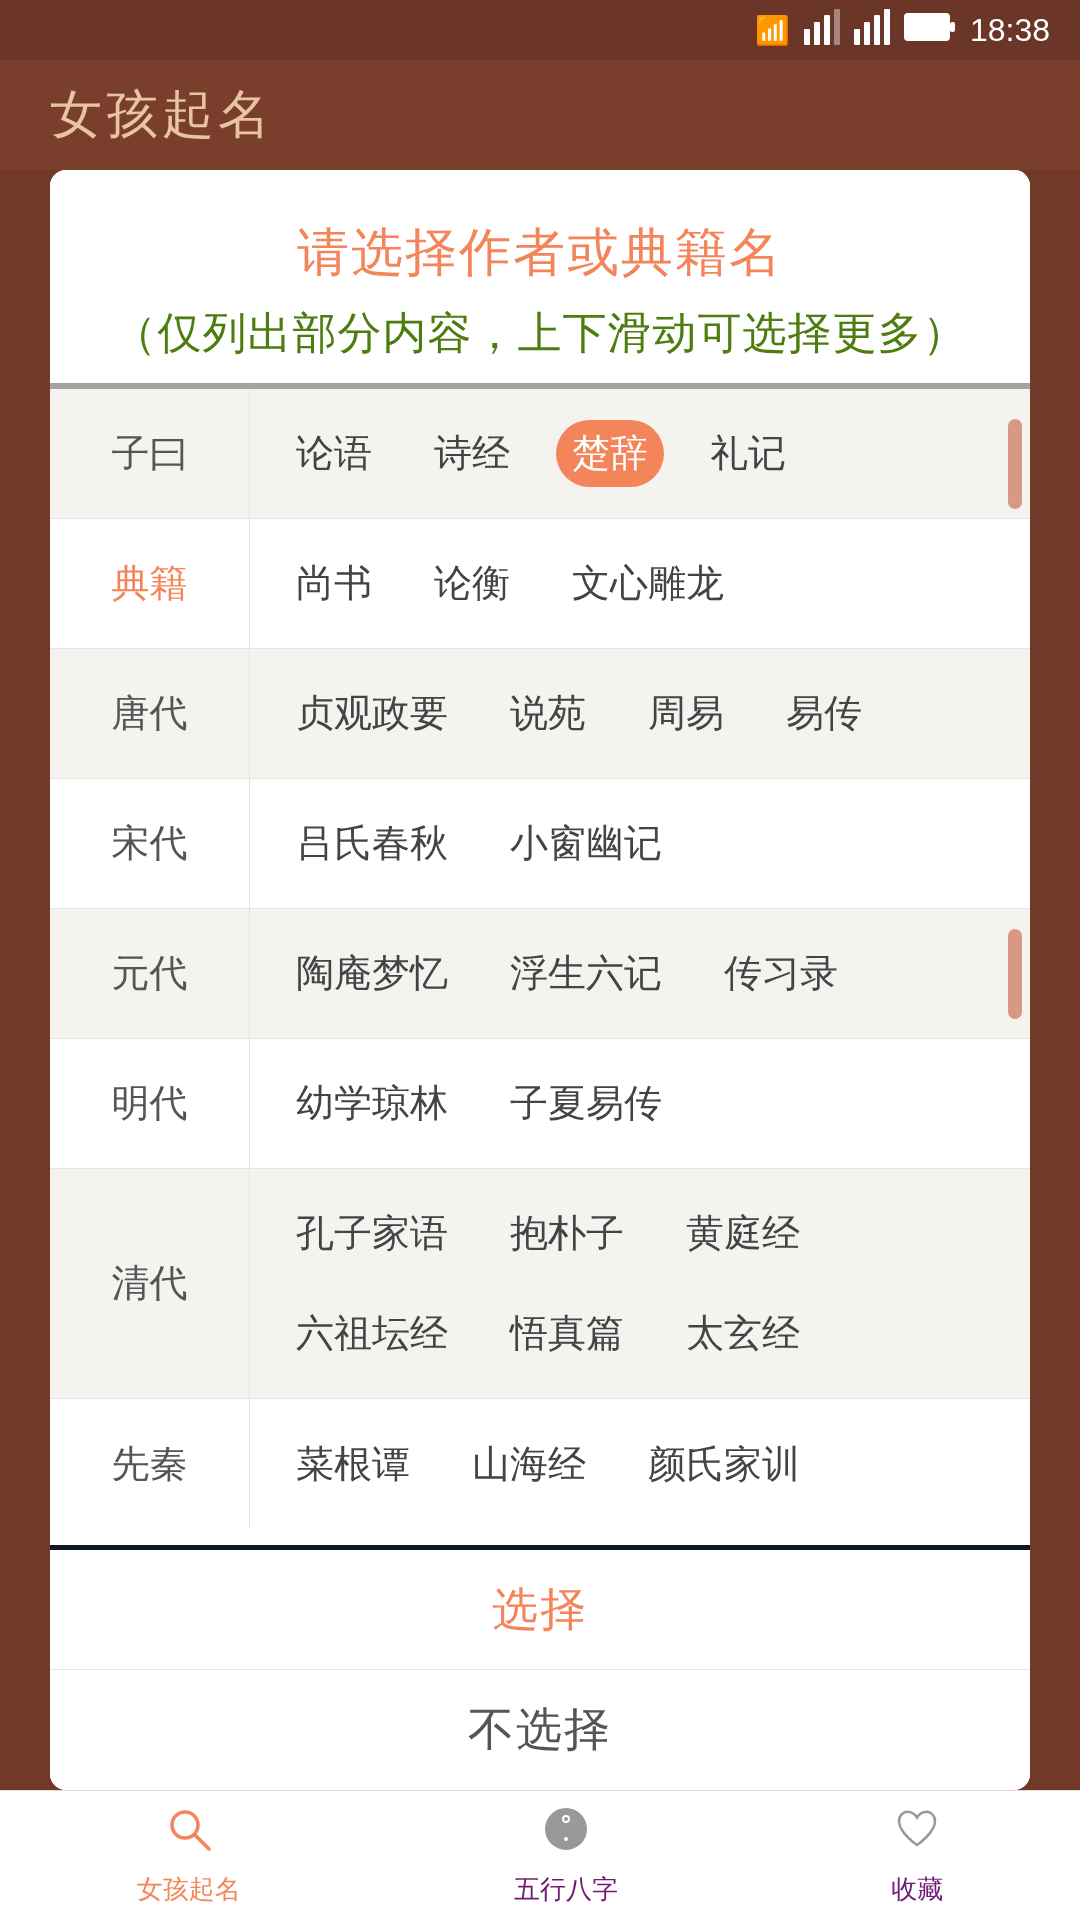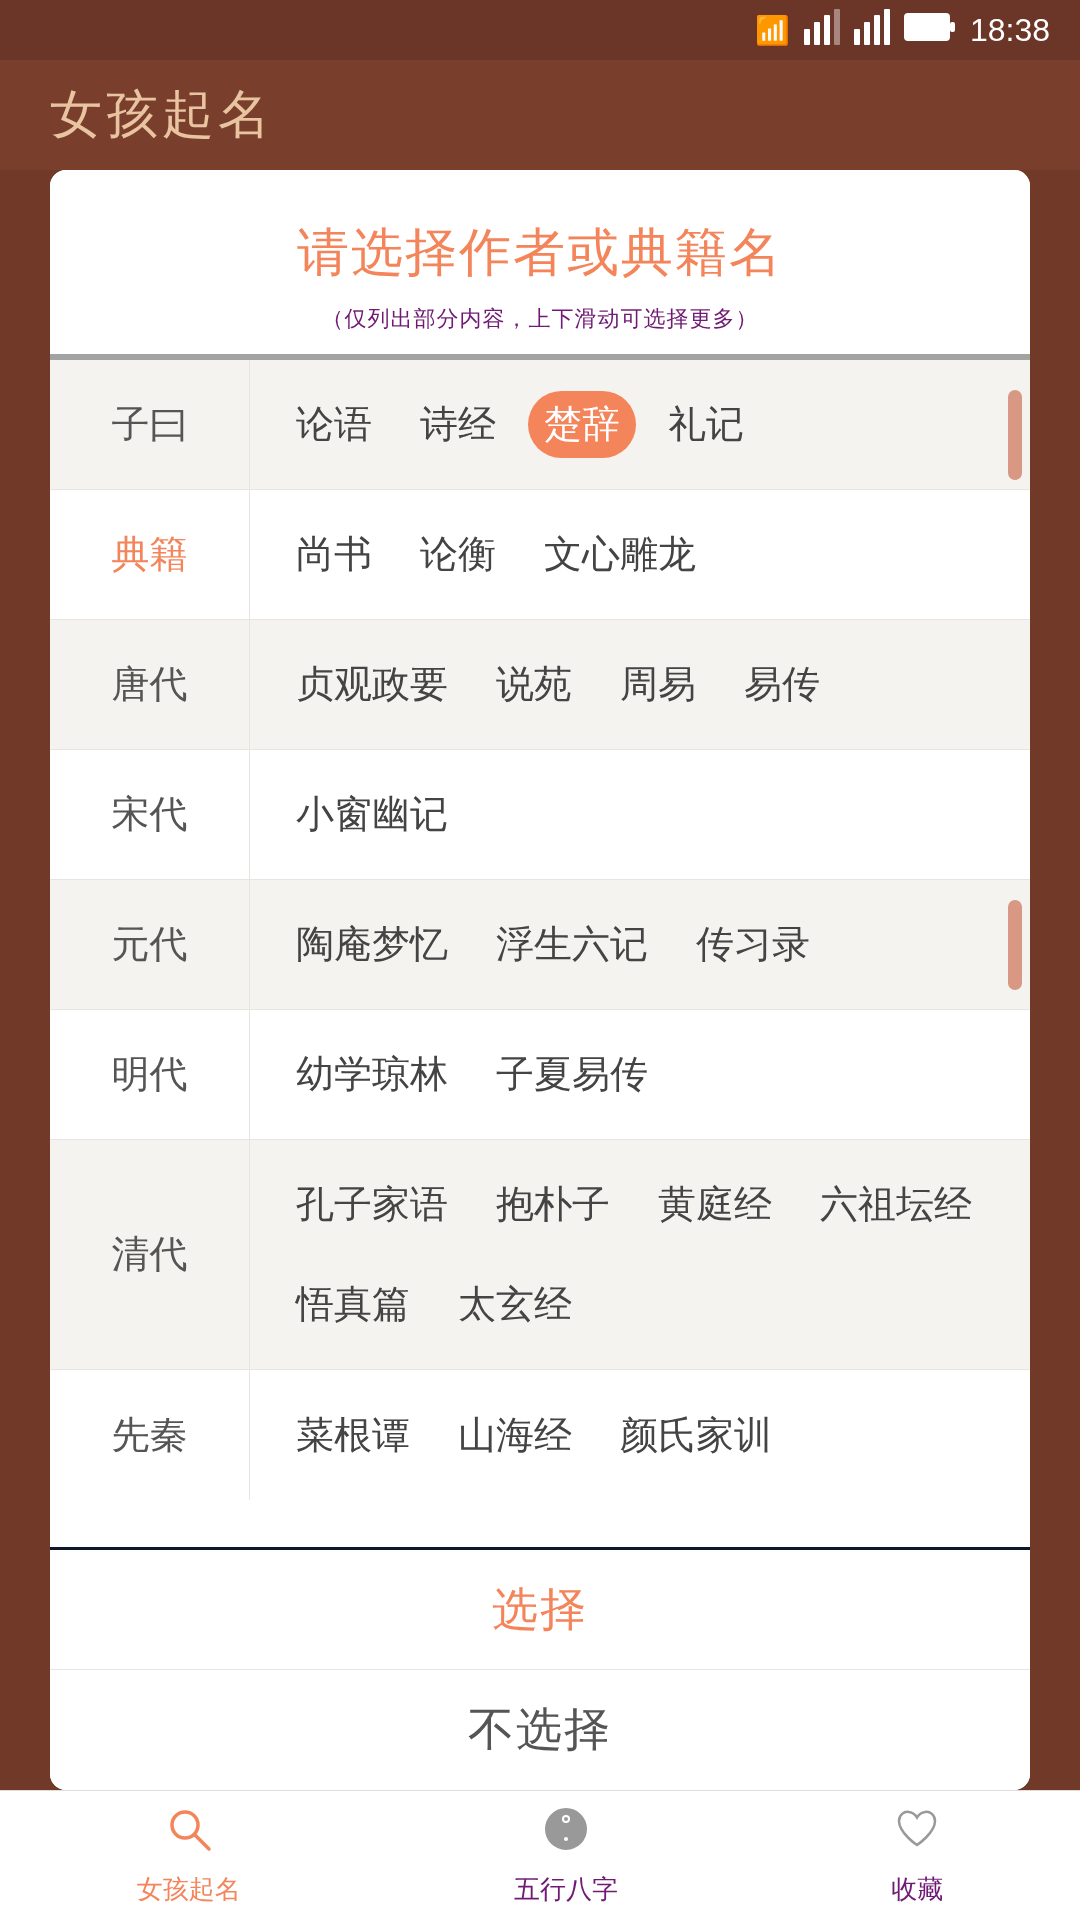--- a/index.html
+++ b/index.html
@@ -88,22 +88,22 @@
       flex-shrink: 0;
     }
     .dialog-title {
       color: #f4845a;
       font-size: 52px;
       font-weight: 500;
       letter-spacing: 2px;
       margin-bottom: 16px;
     }
     .dialog-subtitle {
-      color: #701a75;
-      font-size: 22px;
+      color: #4d7c0f;
+      font-size: 44px;
       letter-spacing: 1px;
     }
 
     
     .table-area {
       flex: 1;
       overflow: hidden;
       display: flex;
       flex-direction: column;
       border-top: 6px solid #a3a3a3;
@@ -137,21 +137,21 @@
     .row-label.active {
       color: #f4845a;
     }
 
     .row-items {
       flex: 1;
       display: flex;
       flex-wrap: wrap;
       align-items: center;
       padding: 20px 30px;
-      gap: 10px 16px;
+      gap: 10px 30px;
     }
 
     .item-btn {
       font-size: 38px;
       color: #444444;
       cursor: pointer;
       padding: 8px 16px;
       border-radius: 8px;
       transition: background 0.2s;
     }
@@ -174,21 +174,21 @@
       height: 100px;
     }
     .scroll-hint-bottom {
       top: 700px;
       height: 100px;
     }
 
     
     .dialog-actions {
       flex-shrink: 0;
-      border-top: 3px solid #0f172a;
+      border-top: 5px solid #0f172a;
     }
     .action-btn-confirm {
       width: 100%;
       height: 120px;
       display: flex;
       align-items: center;
       justify-content: center;
       background-color: #ffffff;
       border-bottom: 1px solid #e8e4e0;
       cursor: pointer;
@@ -321,20 +321,21 @@
         <span class="item-btn">贞观政要</span>
         <span class="item-btn">说苑</span>
         <span class="item-btn">周易</span>
         <span class="item-btn">易传</span>
       </div>
     </div>
 
     <div class="table-row">
       <div class="row-label">宋代</div>
       <div class="row-items">
+        <span class="item-btn">吕氏春秋</span>
         <span class="item-btn">小窗幽记</span>
       </div>
     </div>
 
     <div class="table-row">
       <div class="row-label">元代</div>
       <div class="row-items">
         <span class="item-btn">陶庵梦忆</span>
         <span class="item-btn">浮生六记</span>
         <span class="item-btn">传习录</span>

